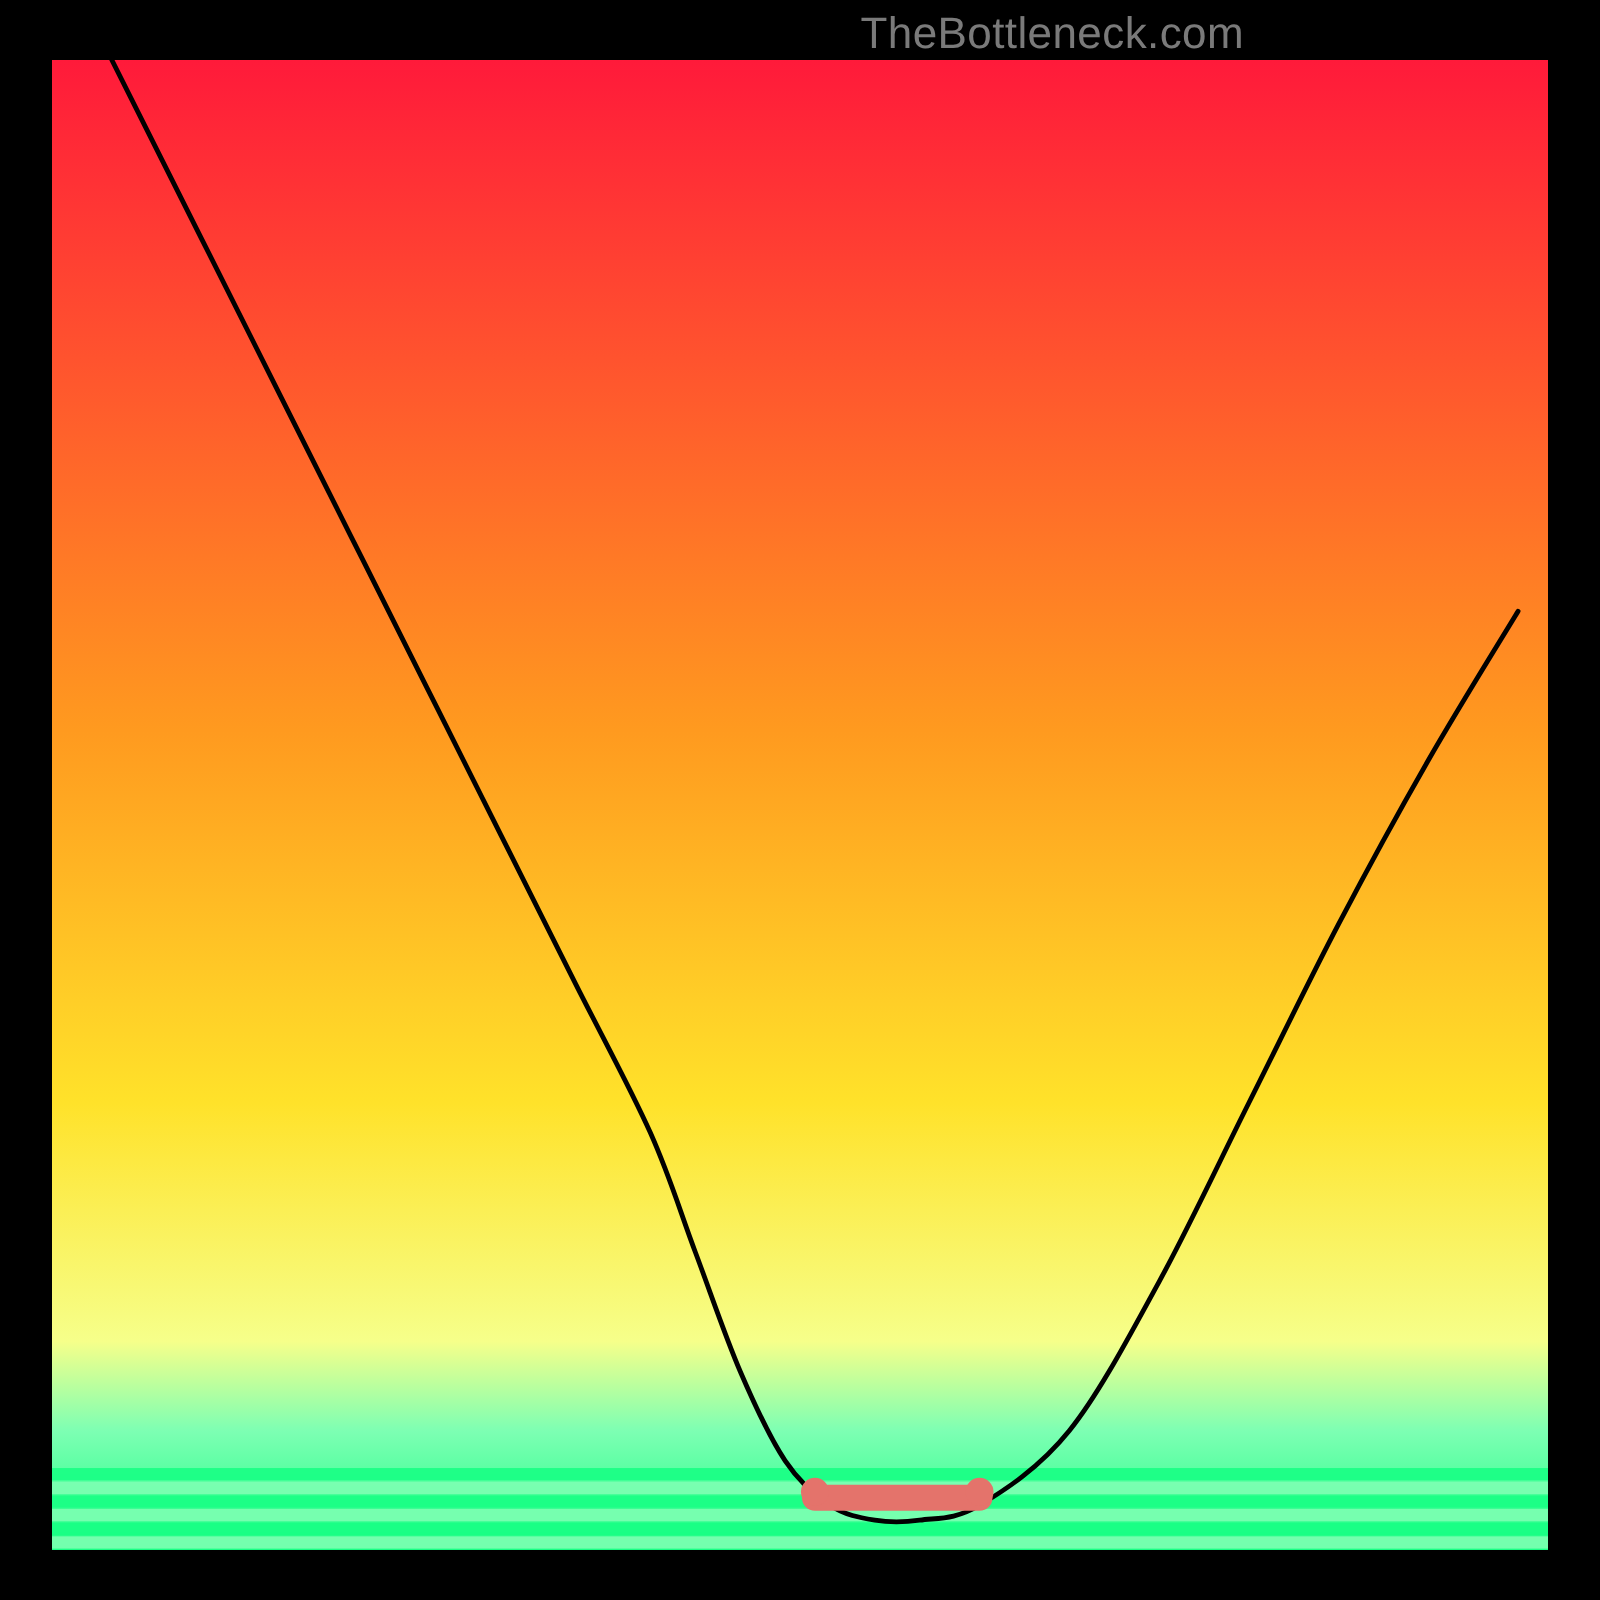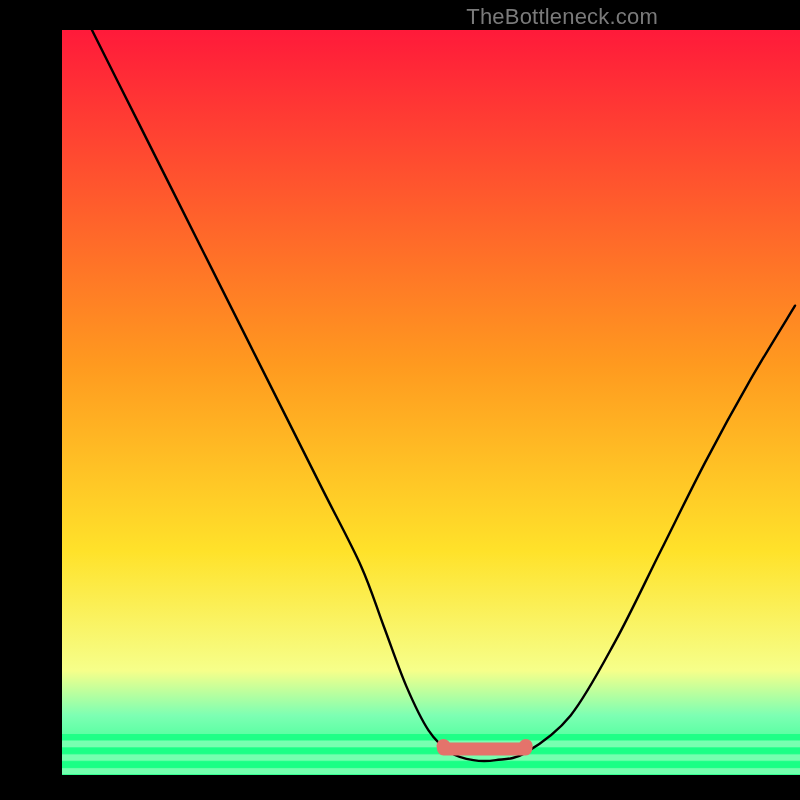--- a/index.html
+++ b/index.html
@@ -11,21 +11,20 @@
     overflow: hidden;
     font-family: Arial, Helvetica, sans-serif;
   }
   .frame {
     position: absolute;
     left: 0;
     top: 0;
     width: 636px;
     height: 800px;
     background: #000;
-    margin-left: 36px;
   }
   .watermark {
     position: absolute;
     top: 4px;
     right: 14px;
     color: #7a7a7a;
     font-size: 22px;
     font-weight: 500;
     letter-spacing: 0.2px;
     z-index: 10;

